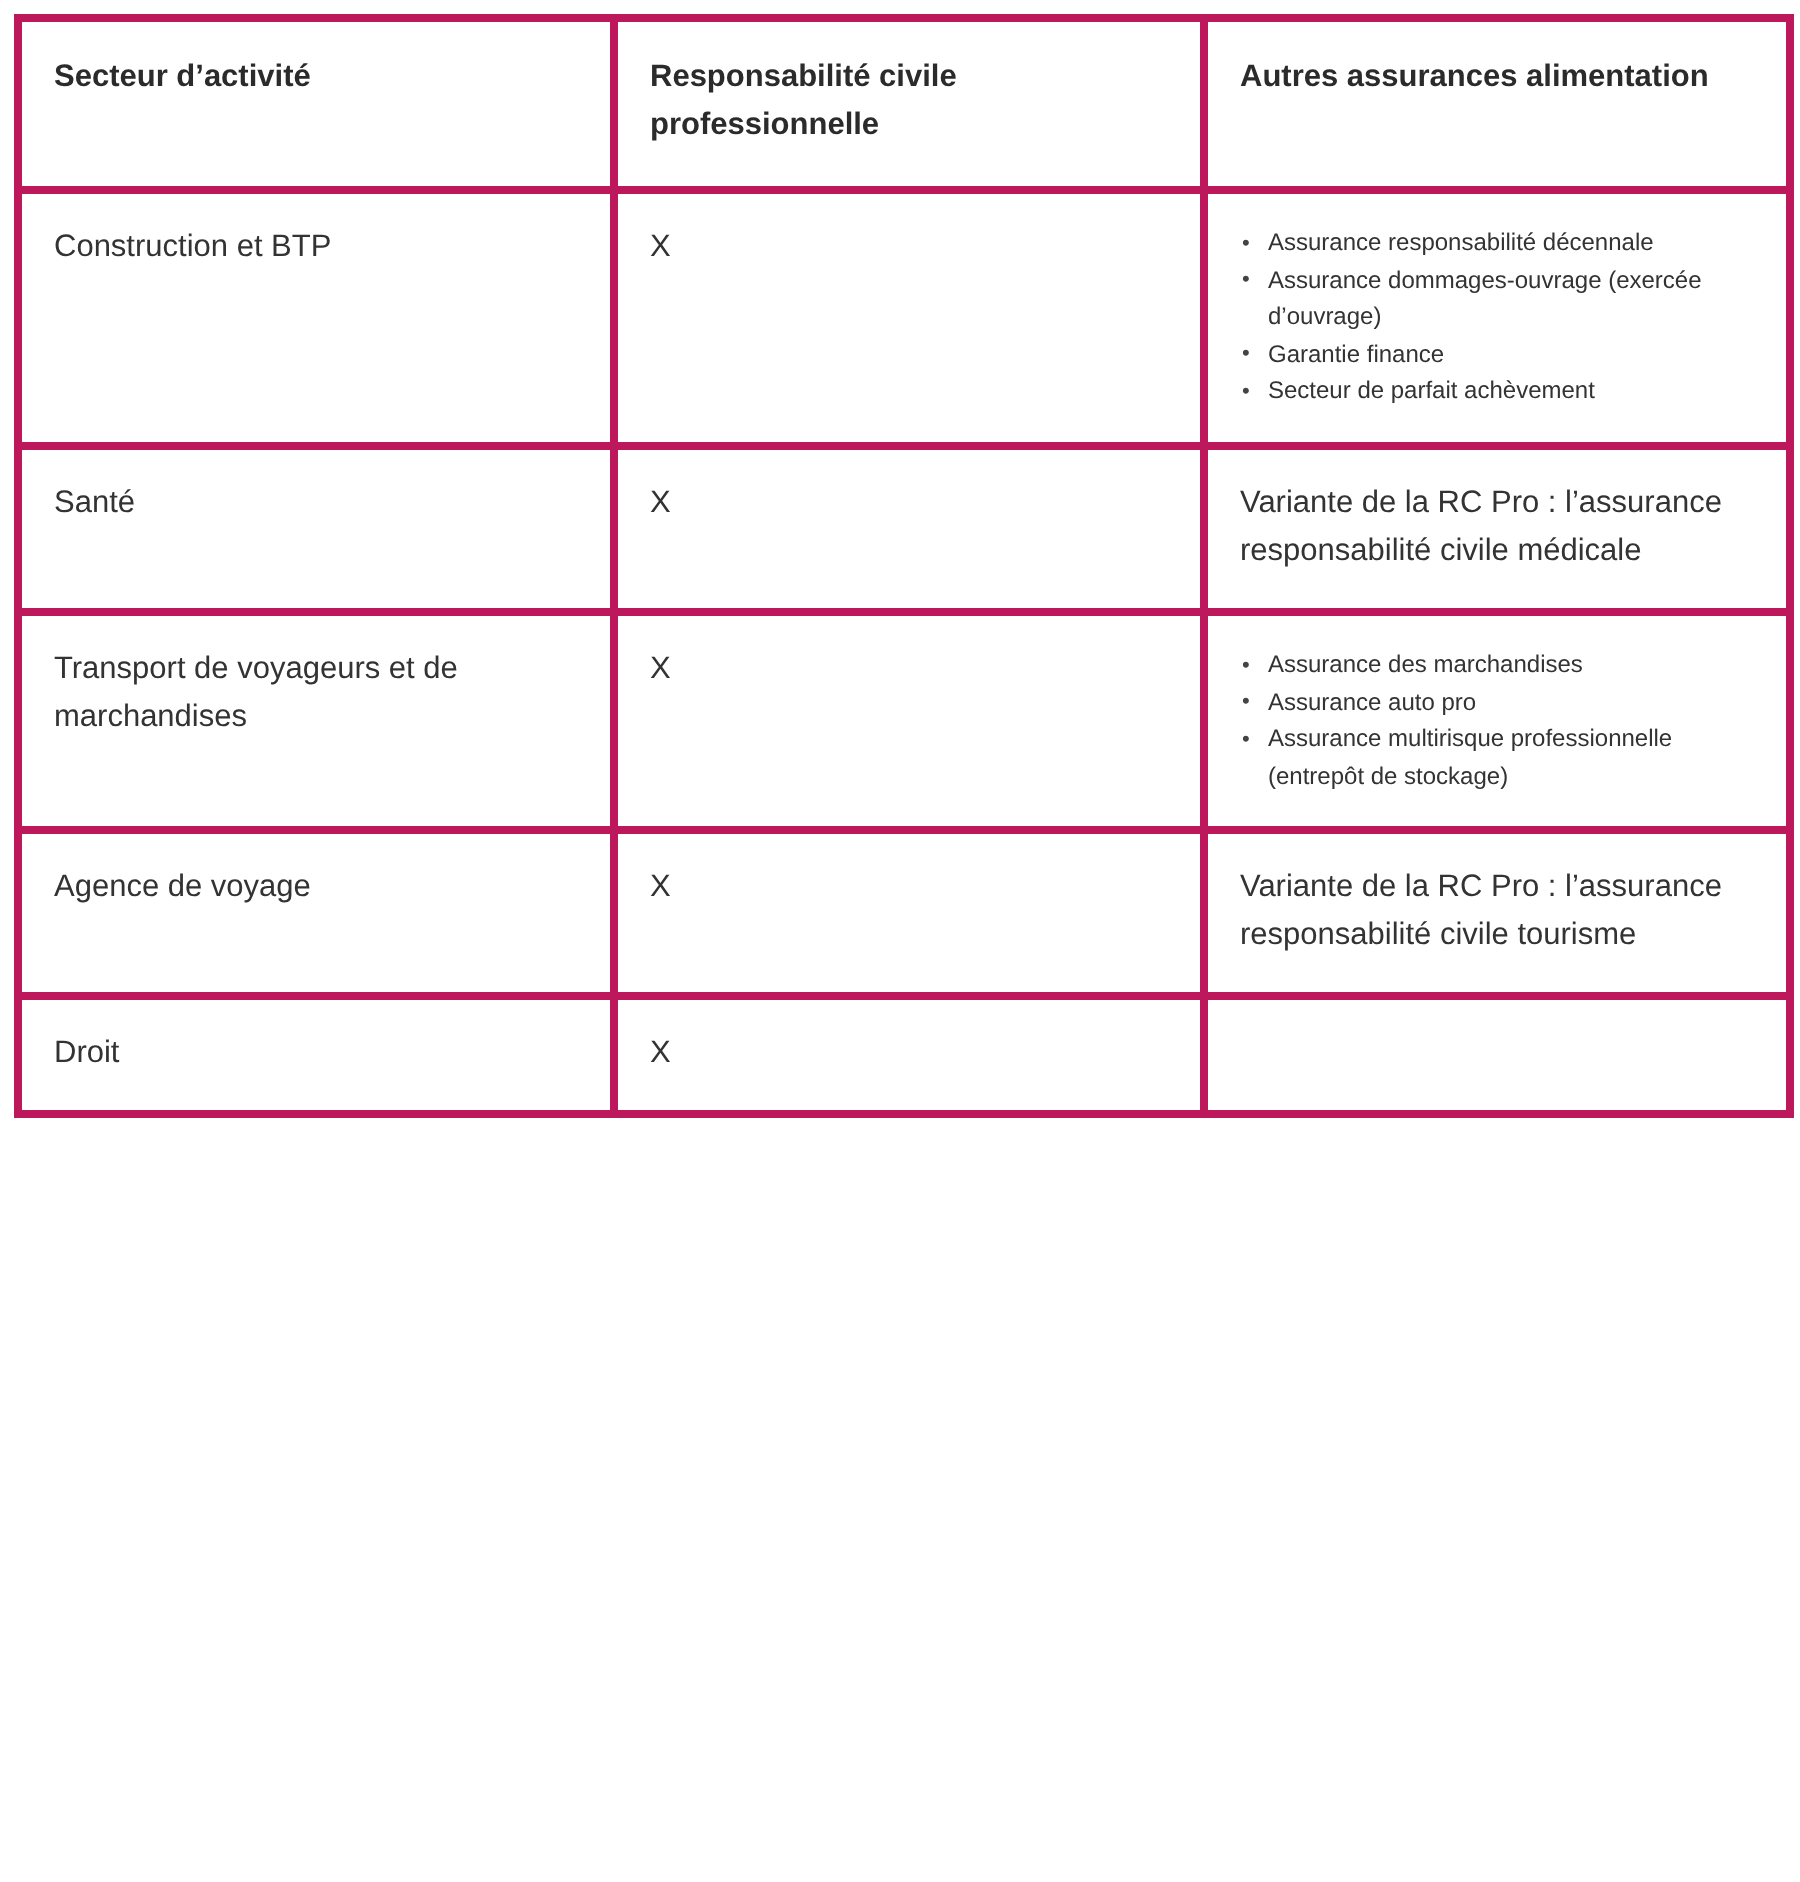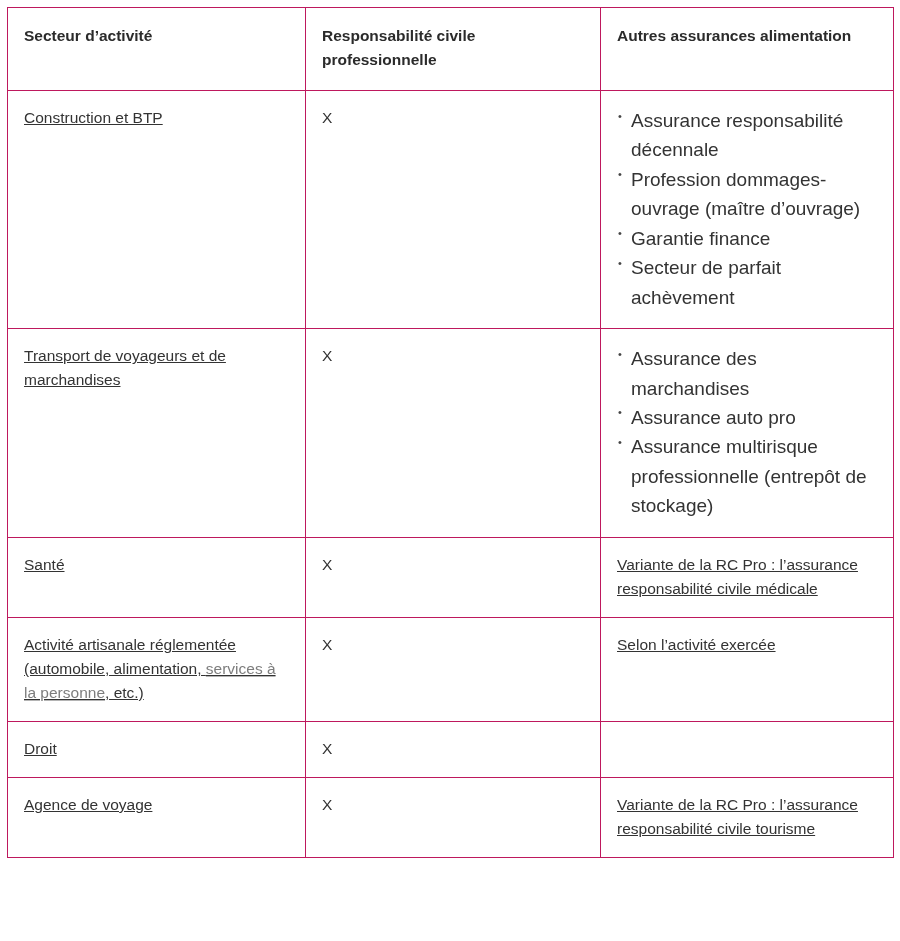--- a/index.html
+++ b/index.html
@@ -31,59 +31,58 @@
     border-collapse: collapse;
     table-layout: fixed;
     background: #ffffff;
   }
   table.sector-table col.c1 { width: 298px; }
   table.sector-table col.c2 { width: 295px; }
   table.sector-table col.c3 { width: 293px; }
 
   table.sector-table th,
   table.sector-table td {
-    border: 1px solid #be185d;
+    border: 4px solid #be185d;
     vertical-align: top;
     text-align: left;
     padding: 15px 16px 16px 16px;
     font-size: 15.5px;
     line-height: 1.55;
     color: #333333;
     font-weight: normal;
   }
   table.sector-table thead th {
     font-weight: bold;
     color: #2b2b2b;
     padding-top: 16px;
     padding-bottom: 18px;
   }
   
   table.sector-table thead th { height: 35px; }
 
   .cell-text {
     display: block;
     white-space: pre-line;
-    text-decoration: underline;
   }
   .mark {
     display: block;
     font-size: 15.5px;
     line-height: 1.55;
     color: #333333;
   }
   ul.bullets {
     margin: 0;
     padding: 0;
     list-style: none;
   }
   ul.bullets li {
     position: relative;
     padding-left: 14px;
     margin: 0;
-    font-size: 19px;
+    font-size: 12px;
     line-height: 1.55;
     color: #333333;
   }
   ul.bullets li::before {
     content: "\2022";
     position: absolute;
     left: 1px;
     top: -0.5px;
     font-size: 11px;
     line-height: 1.9;
@@ -120,89 +119,78 @@
         <tr>
           <td>
             <span class="cell-text">Construction et BTP</span>
           </td>
           <td>
             <span class="mark">X</span>
           </td>
           <td>
             <ul class="bullets">
               <li>Assurance responsabilité décennale</li>
-              <li>Profession dommages-ouvrage (maître d’ouvrage)</li>
+              <li>Assurance dommages-ouvrage (exercée d’ouvrage)</li>
               <li>Garantie finance</li>
               <li>Secteur de parfait achèvement</li>
             </ul>
+          </td>
+        </tr>
+
+        <tr>
+          <td>
+            <span class="cell-text">Santé</span>
+          </td>
+          <td>
+            <span class="mark">X</span>
+          </td>
+          <td>
+            <span class="cell-text">Variante de la RC Pro : l’assurance responsabilité civile médicale</span>
           </td>
         </tr>
 
         <tr>
           <td>
             <span class="cell-text">Transport de voyageurs et de marchandises</span>
           </td>
           <td>
             <span class="mark">X</span>
           </td>
           <td>
             <ul class="bullets">
               <li>Assurance des marchandises</li>
               <li>Assurance auto pro</li>
               <li>Assurance multirisque professionnelle (entrepôt de stockage)</li>
             </ul>
           </td>
         </tr>
 
+
         <tr>
           <td>
-            <span class="cell-text">Santé</span>
+            <span class="cell-text">Agence de voyage</span>
           </td>
           <td>
             <span class="mark">X</span>
           </td>
           <td>
-            <span class="cell-text">Variante de la RC Pro : l’assurance responsabilité civile médicale</span>
-          </td>
-        </tr>
-
-        <tr>
-          <td>
-            <span class="cell-text"><span>Activité artisanale réglementée (automobile, alimentation, </span><a class="inline-link" href="#">services à la personne</a><span>, etc.)</span></span>
-          </td>
-          <td>
-            <span class="mark">X</span>
-          </td>
-          <td>
-            <span class="cell-text">Selon l’activité exercée</span>
+            <span class="cell-text">Variante de la RC Pro : l’assurance responsabilité civile tourisme</span>
           </td>
         </tr>
 
         <tr>
           <td>
             <span class="cell-text">Droit</span>
           </td>
           <td>
             <span class="mark">X</span>
           </td>
           <td>
             <span class="empty-cell"></span>
           </td>
         </tr>
 
-        <tr>
-          <td>
-            <span class="cell-text">Agence de voyage</span>
-          </td>
-          <td>
-            <span class="mark">X</span>
-          </td>
-          <td>
-            <span class="cell-text">Variante de la RC Pro : l’assurance responsabilité civile tourisme</span>
-          </td>
-        </tr>
-
 
 
       </tbody>
     </table>
   </div>
 </div>
 
 </body></html>

